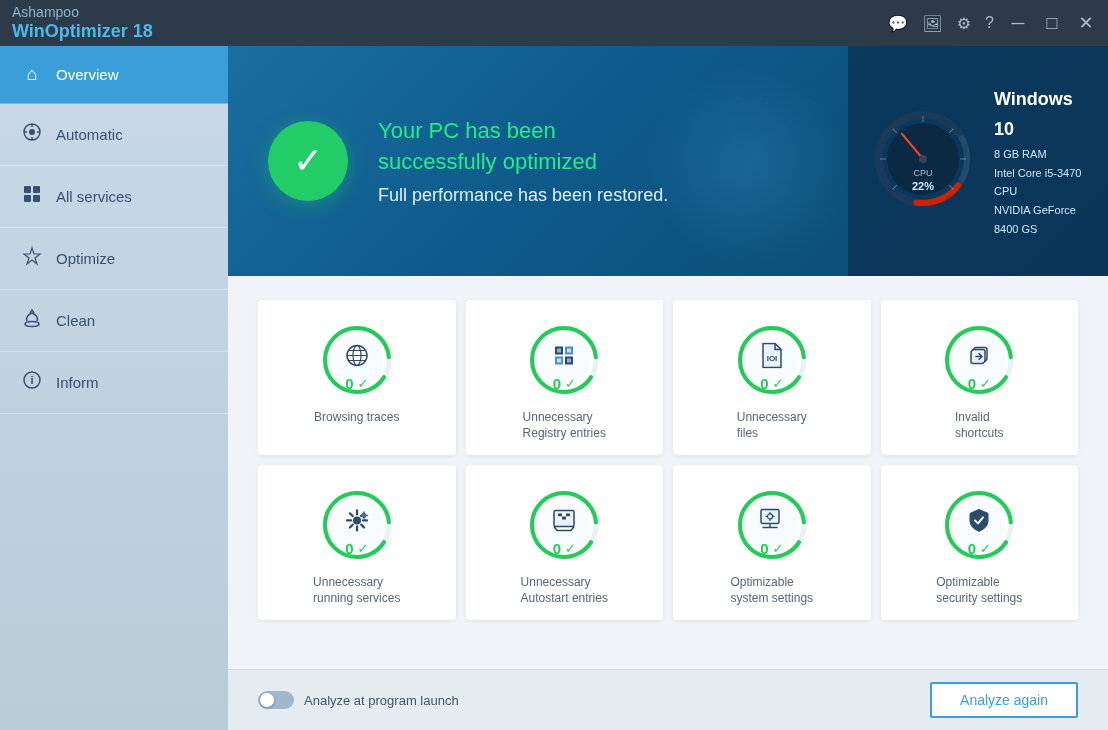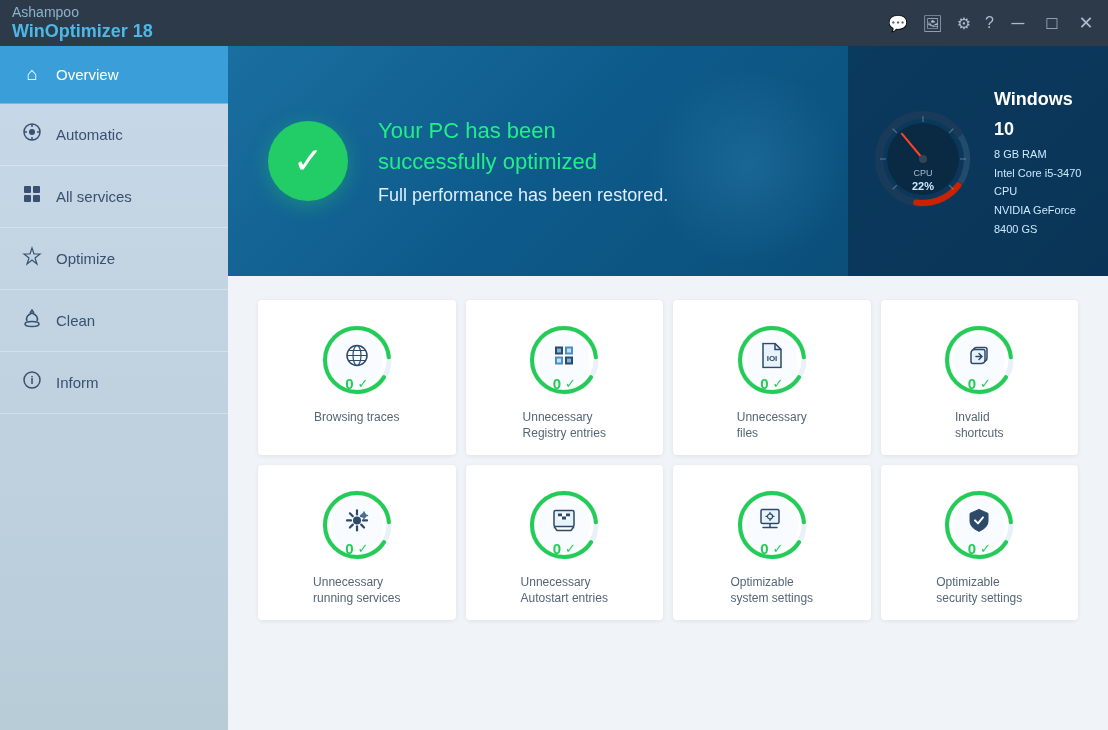--- a/index.html
+++ b/index.html
@@ -645,15 +645,24 @@
               <span class="card-count">0</span>
               <span class="card-check">✓</span>
             </div>
           </div>
           <div class="card-label">Optimizable<br>security settings</div>
         </div>
 
       </div>
     </div>
 
+    <div class="footer">
+      <div class="toggle-row">
+        <div class="toggle-switch">
+          <div class="toggle-knob"></div>
+        </div>
+        <span class="toggle-label">Analyze at program launch</span>
+      </div>
+      <button class="analyze-btn">Analyze again</button>
+    </div>
 
   </div>
 </div>
 
 </body></html>

